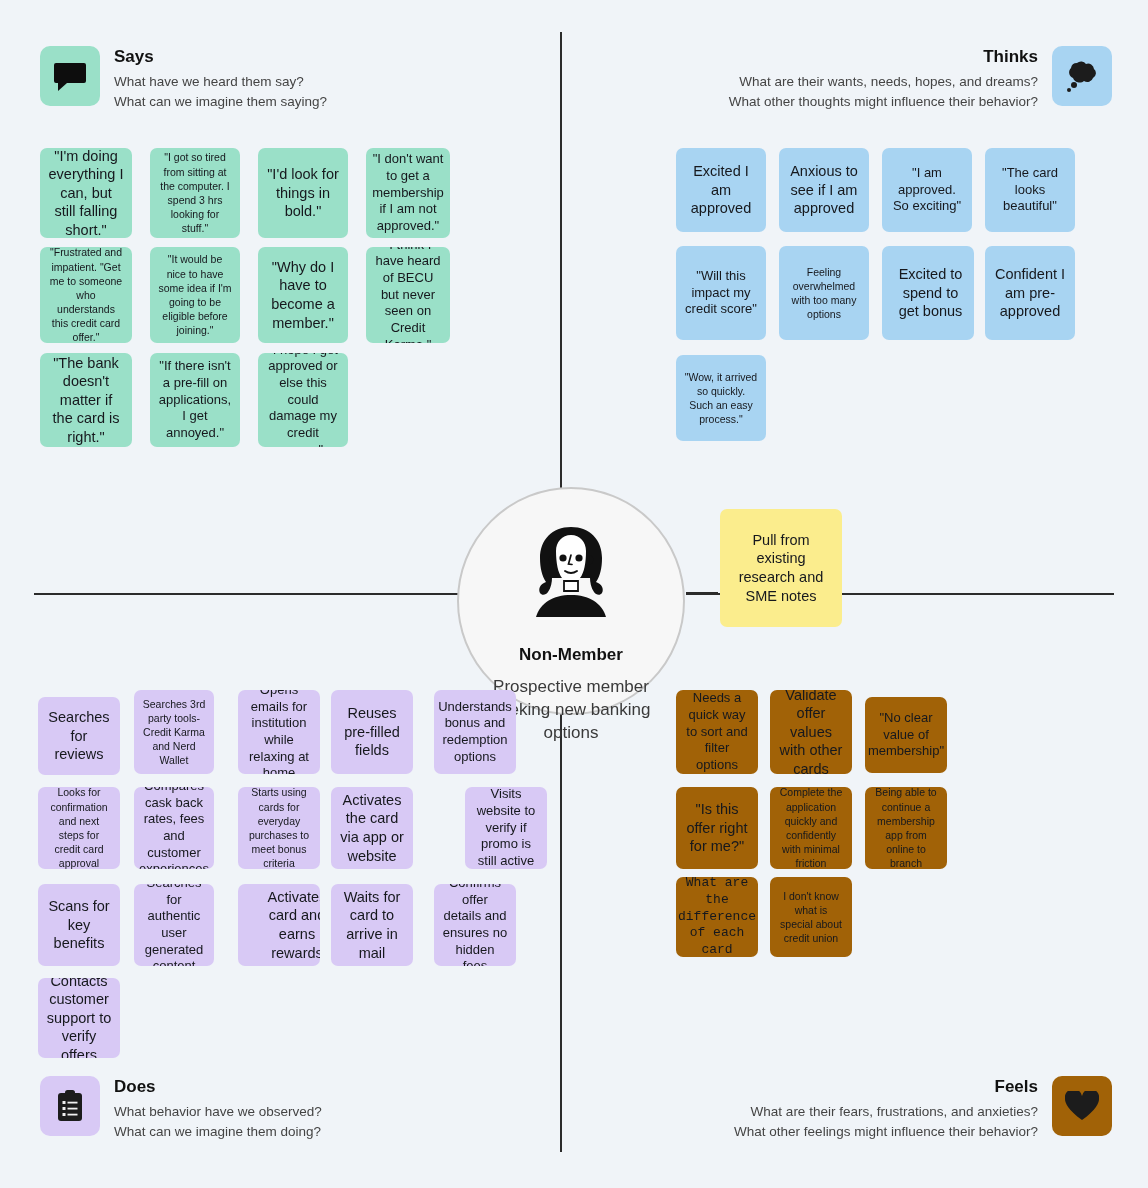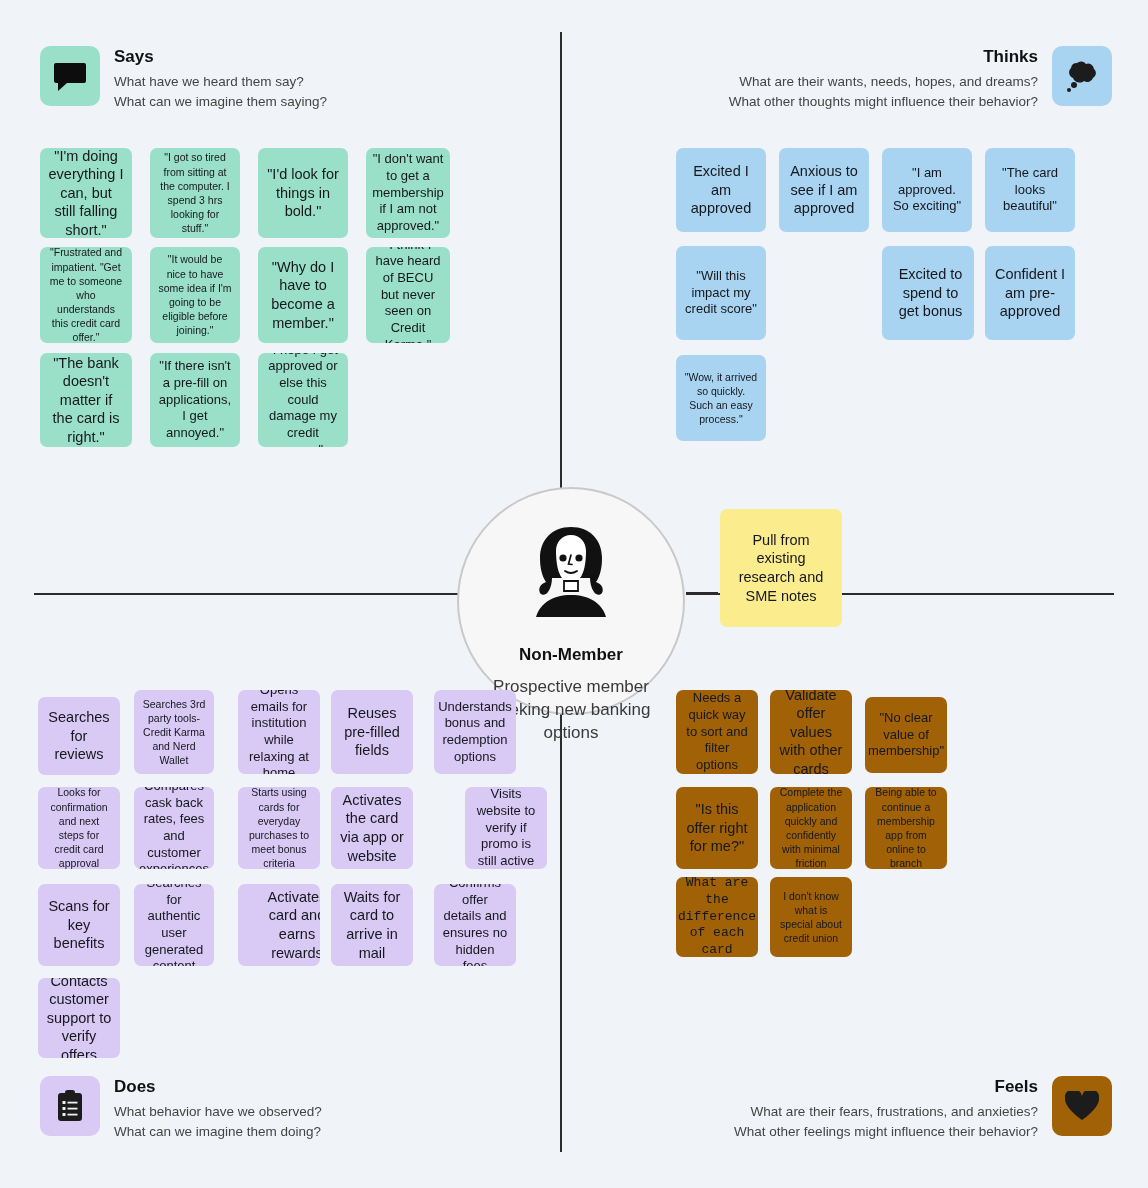--- a/index.html
+++ b/index.html
@@ -214,20 +214,21 @@
   <div class="note c-says sz-lg" style="left:40px;  top:353px; width:92px;  height:94px;">"The bank doesn't matter if the card is right."</div>
   <div class="note c-says sz-md" style="left:150px; top:353px; width:90px;  height:94px;">"If there isn't a pre-fill on applications, I get annoyed."</div>
   <div class="note c-says sz-md" style="left:258px; top:353px; width:90px;  height:94px;">"I hope I get approved or else this could damage my credit score."</div>
 
   <div class="note c-thinks sz-lg" style="left:676px; top:148px; width:90px; height:84px;">Excited I am approved</div>
   <div class="note c-thinks sz-lg" style="left:779px; top:148px; width:90px; height:84px;">Anxious to see if I am approved</div>
   <div class="note c-thinks sz-md" style="left:882px; top:148px; width:90px; height:84px;">"I am approved. So exciting"</div>
   <div class="note c-thinks sz-md" style="left:985px; top:148px; width:90px; height:84px;">"The card looks beautiful"</div>
 
   <div class="note c-thinks sz-md" style="left:676px; top:246px; width:90px; height:94px;">"Will this impact my credit score"</div>
+  <div class="note c-thinks sz-sm" style="left:779px; top:246px; width:90px; height:94px;">Feeling overwhelmed with too many options</div>
   <div class="note c-thinks sz-lg" style="left:882px; top:246px; width:92px; height:94px;padding-left:13px;">Excited to spend to get bonus</div>
   <div class="note c-thinks sz-lg" style="left:985px; top:246px; width:90px; height:94px;">Confident I am pre-approved</div>
 
   <div class="note c-thinks sz-sm" style="left:676px; top:355px; width:90px; height:86px;">"Wow, it arrived so quickly. Such an easy process."</div>
 
   <div class="note c-yellow sz-lg" style="left:720px; top:509px; width:122px; height:118px;">Pull from existing research and SME notes</div>
 
   <div id="persona">
     <div>
       <svg width="118" height="118" viewBox="0 0 118 118">

